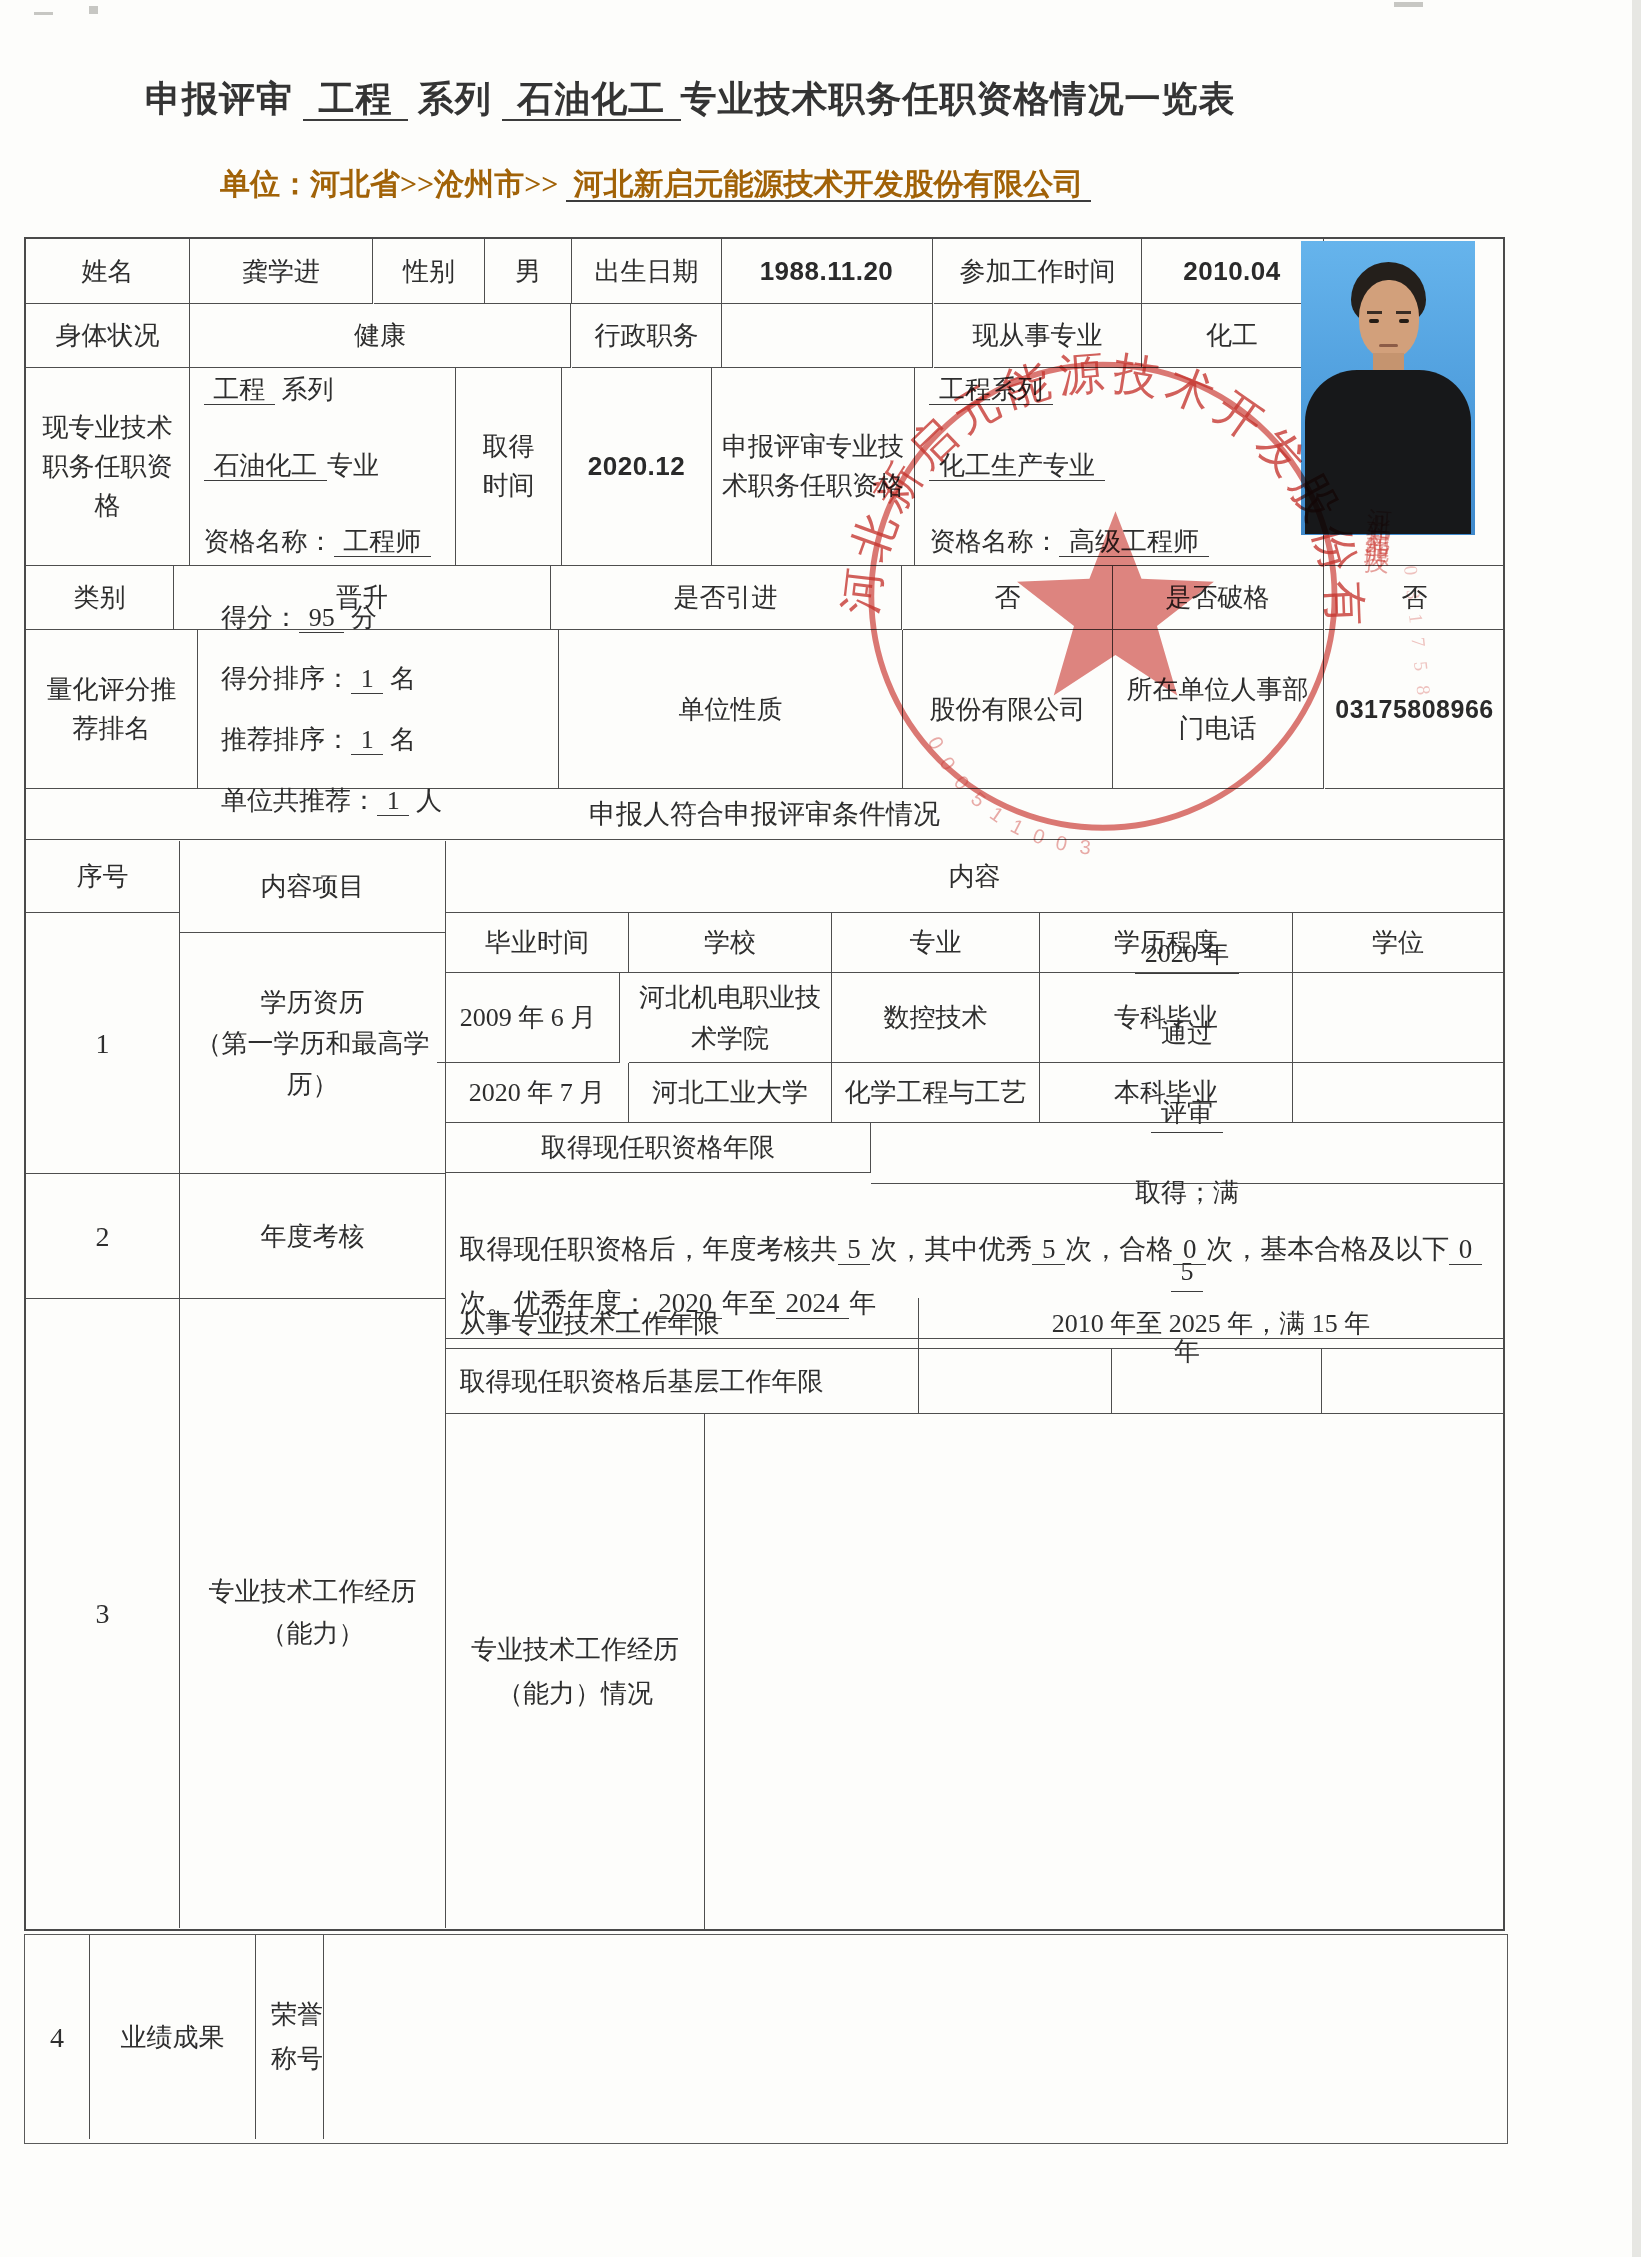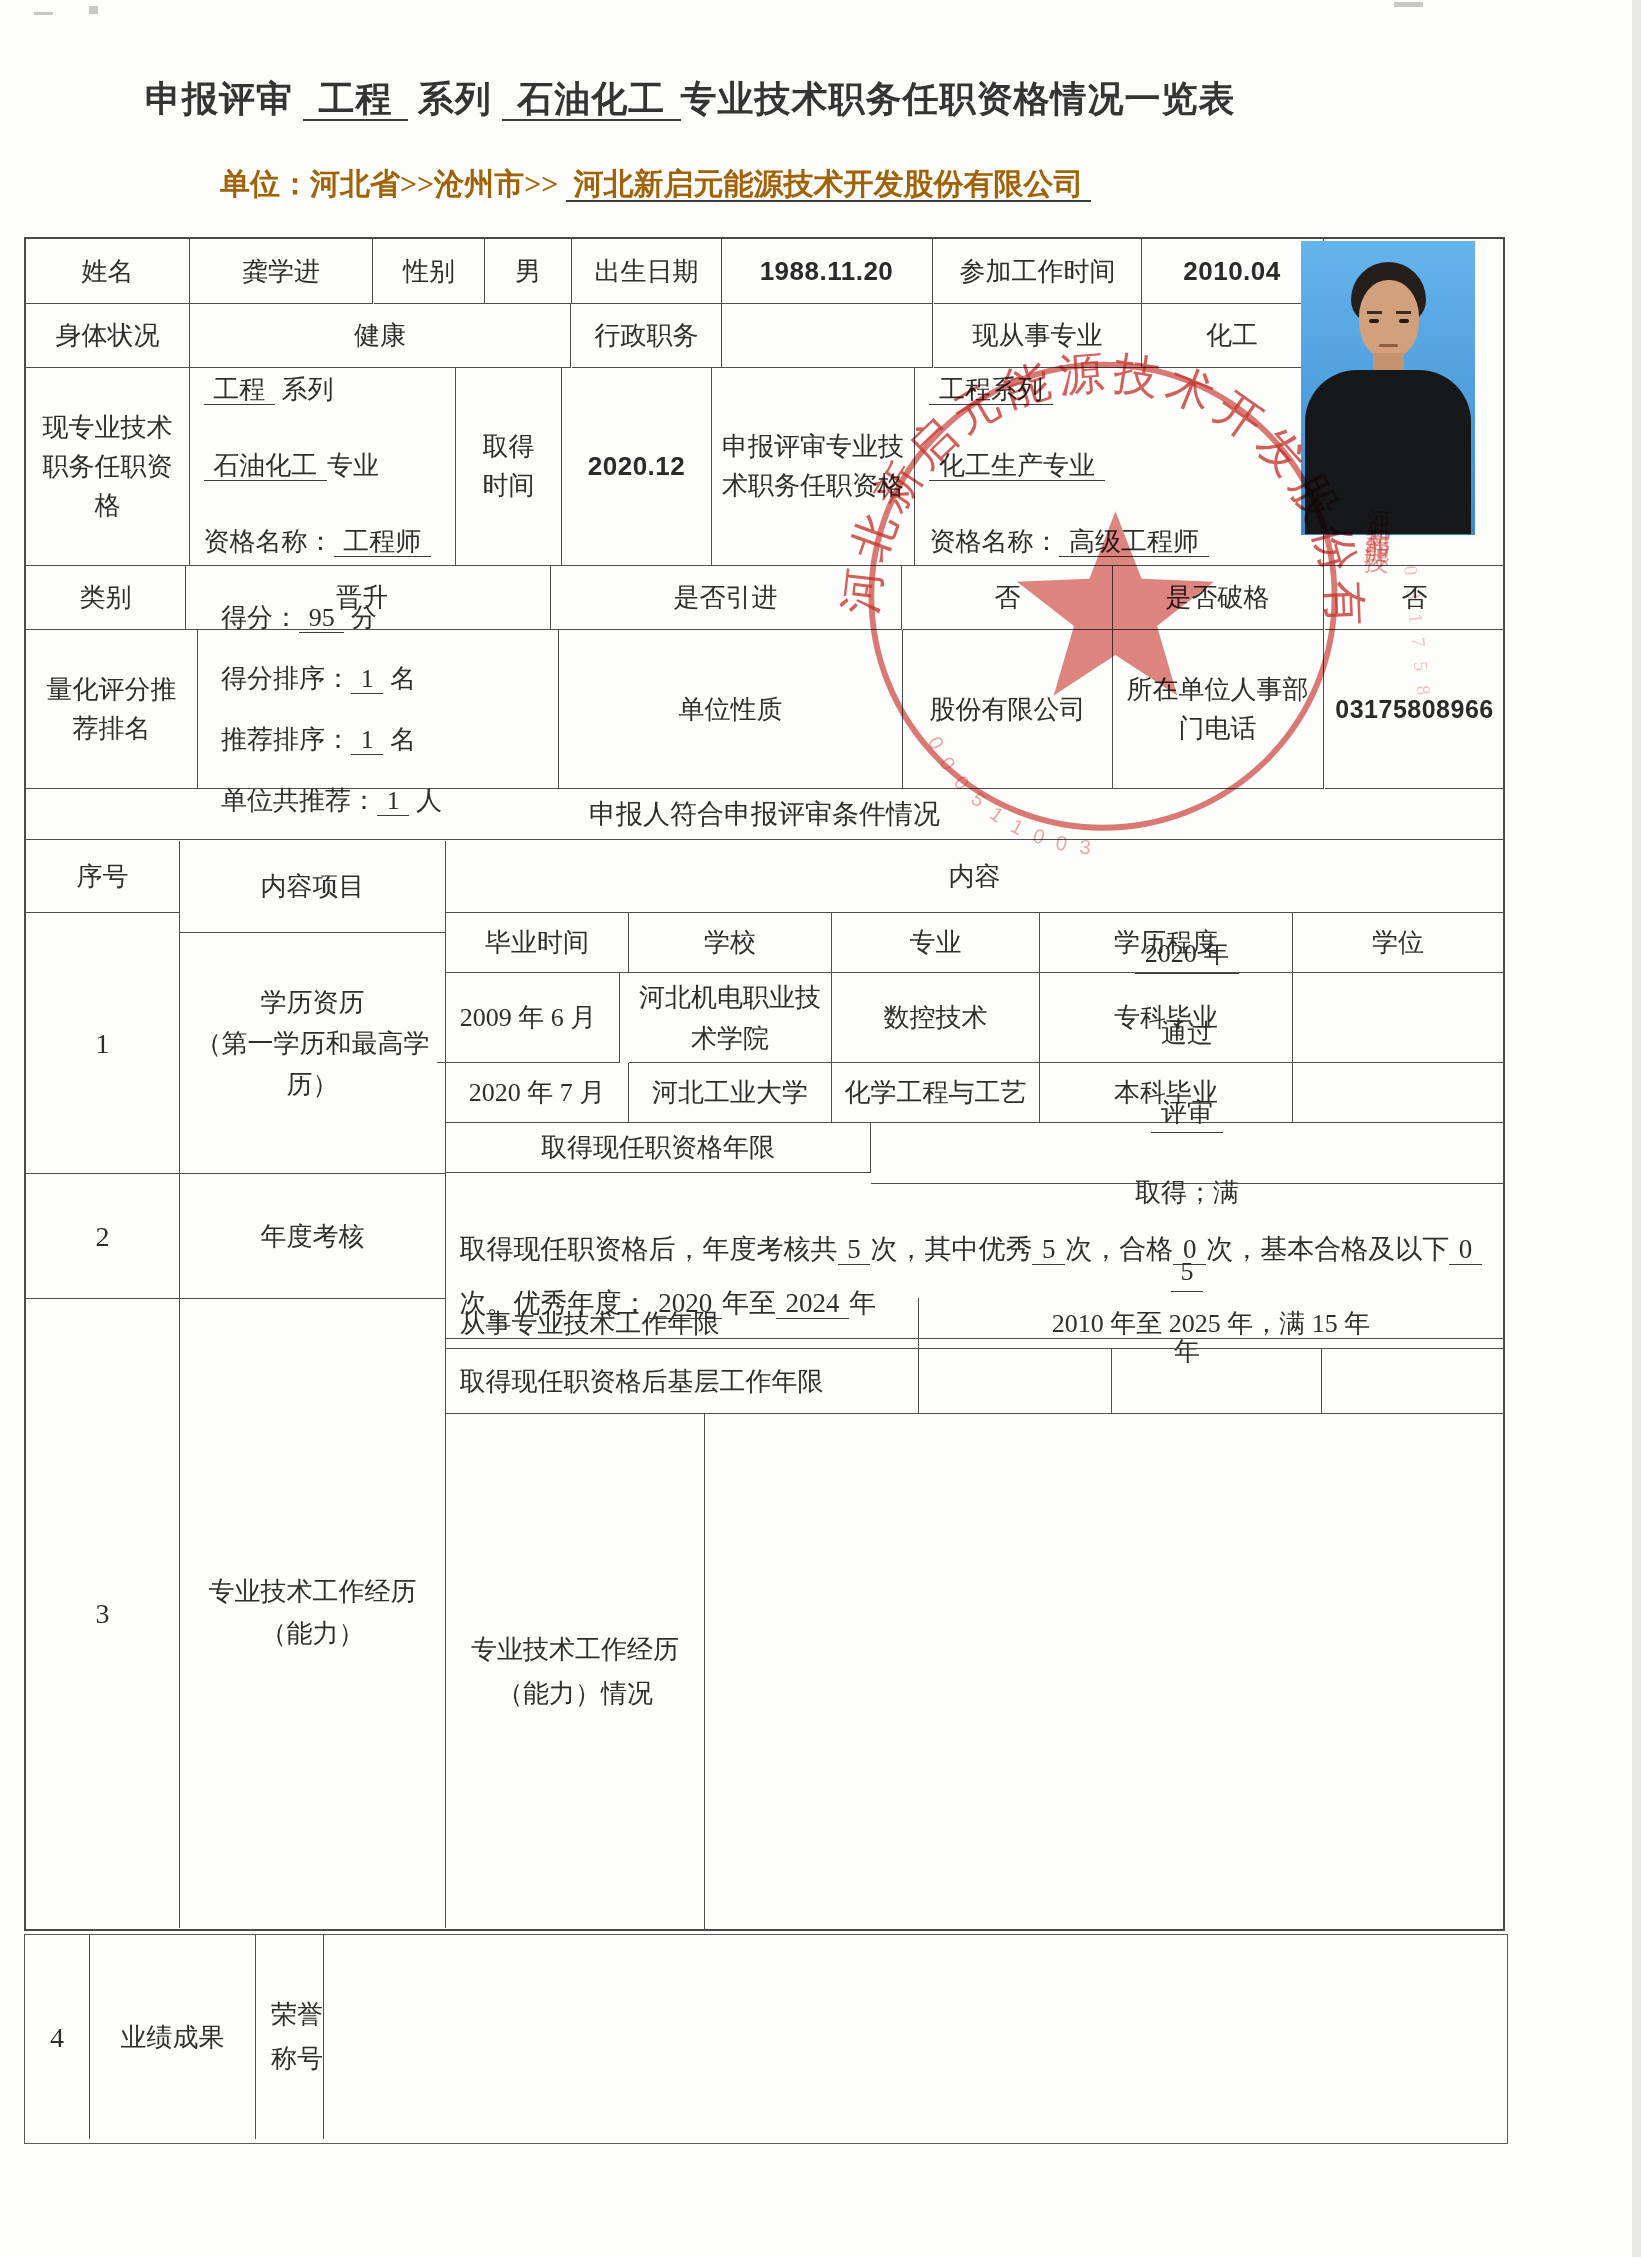--- a/index.html
+++ b/index.html
@@ -86,21 +86,21 @@
     </div>
     <div class="c" style="left:430px;top:128px;width:106px;height:199px;padding:0 19.3px;">取得时间</div>
     <div class="c num" style="left:536px;top:128px;width:150px;height:199px;">2020.12</div>
     <div class="c" style="left:686px;top:128px;width:203px;height:199px;padding:0 7.7px;">申报评审专业技术职务任职资格</div>
     <div class="c l lines" style="left:888px;top:128px;width:410px;height:199px;padding-left:15.4px;">
       <div><span class="ul">工程系列</span></div>
       <div><span class="ul">化工生产专业</span></div>
       <div><span>资格名称：</span><span class="ul">高级工程师</span></div>
     </div>
 
-    <div class="c" style="left:0;top:327px;width:160px;height:64px;">类别</div>
+    <div class="c" style="left:0;top:327px;width:148px;height:64px;">类别</div>
     <div class="c" style="left:148px;top:327px;width:377px;height:64px;">晋升</div>
     <div class="c" style="left:524px;top:327px;width:352px;height:64px;">是否引进</div>
     <div class="c" style="left:877px;top:327px;width:210px;height:64px;">否</div>
     <div class="c" style="left:1086px;top:327px;width:212px;height:64px;">是否破格</div>
     <div class="c er" style="left:1299px;top:327px;width:179px;height:64px;">否</div>
 
     <div class="c" style="left:0;top:391px;width:172px;height:159px;padding:0 13.5px;">量化评分推荐排名</div>
     <div class="c l" style="left:172px;top:391px;width:361px;height:159px;padding-left:23px;line-height:39px;">
       <div><span>得分：</span><span class="ul">95</span><span> 分</span></div>
       <div><span>得分排序：</span><span class="ul">1</span><span> 名</span></div>

